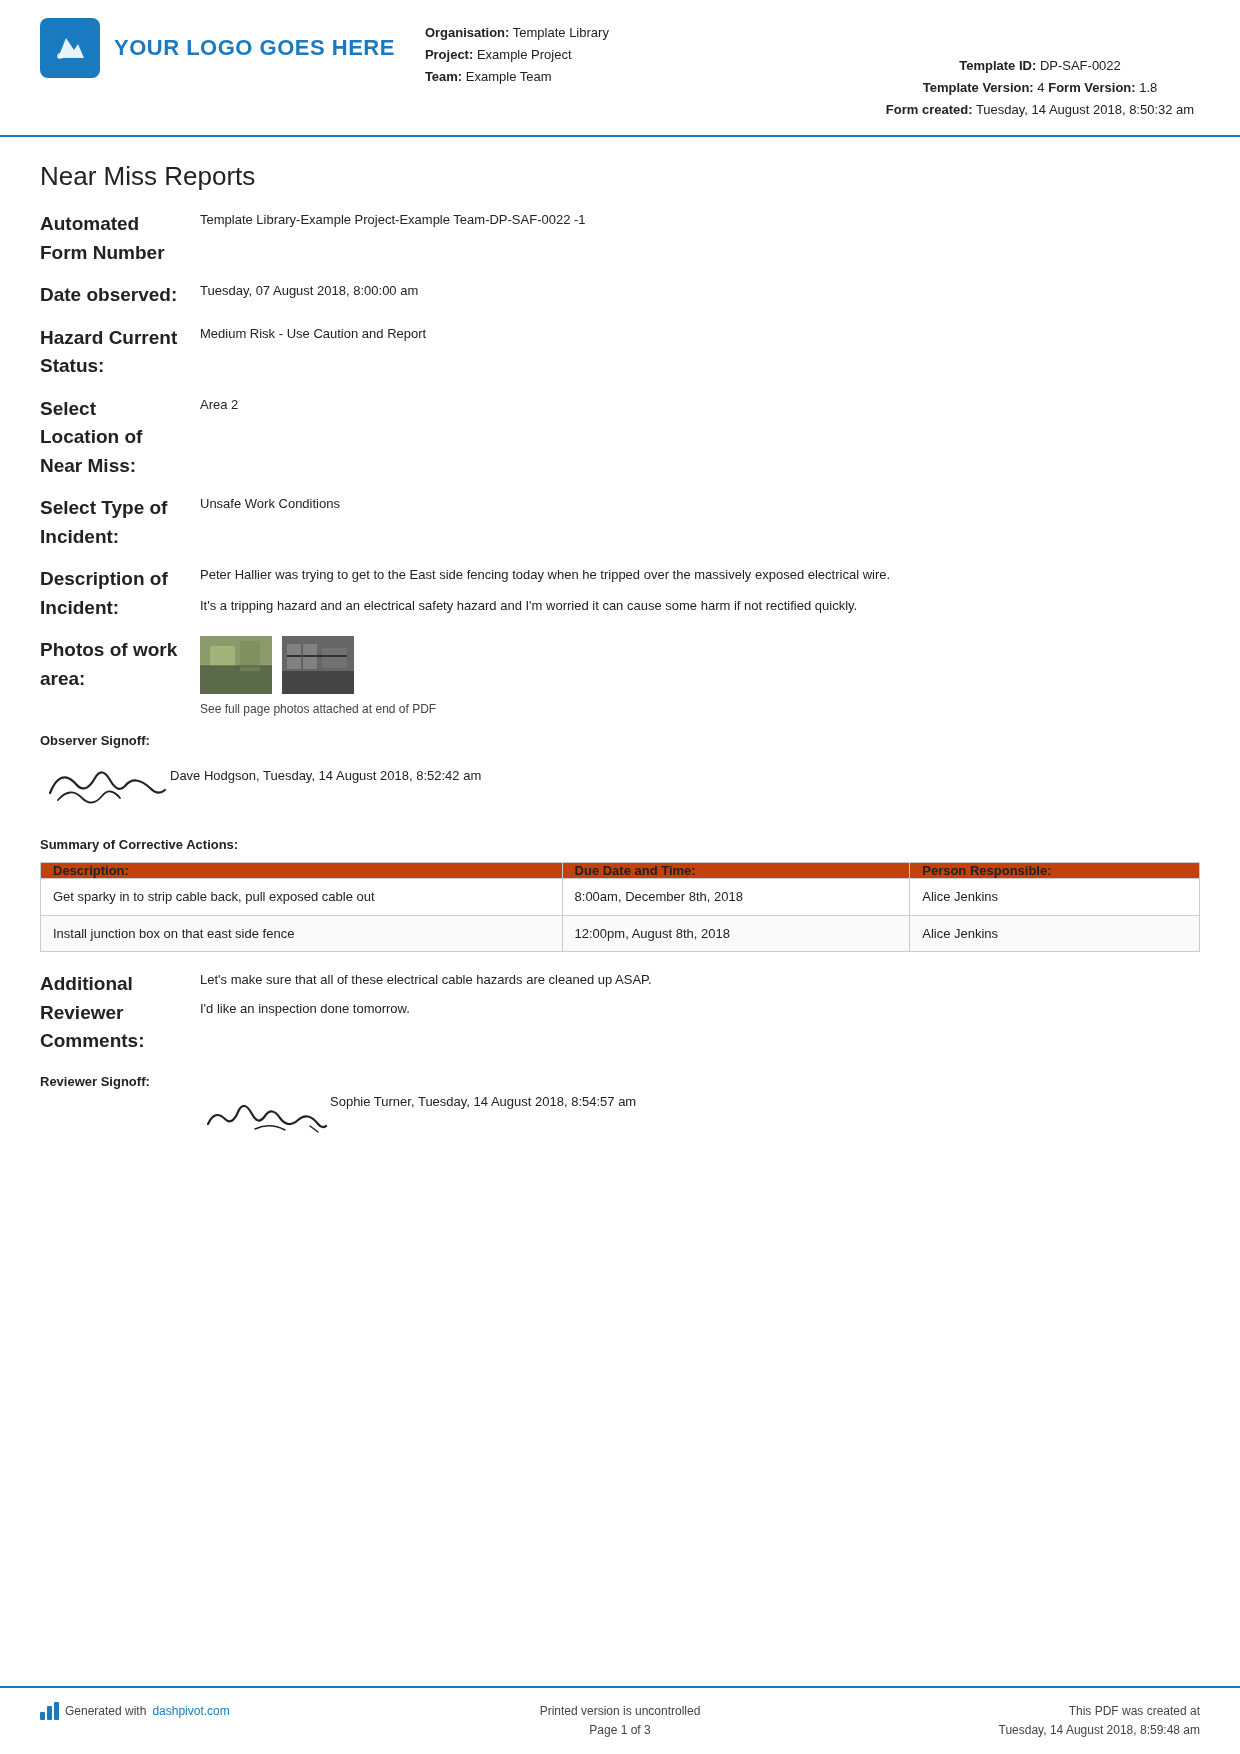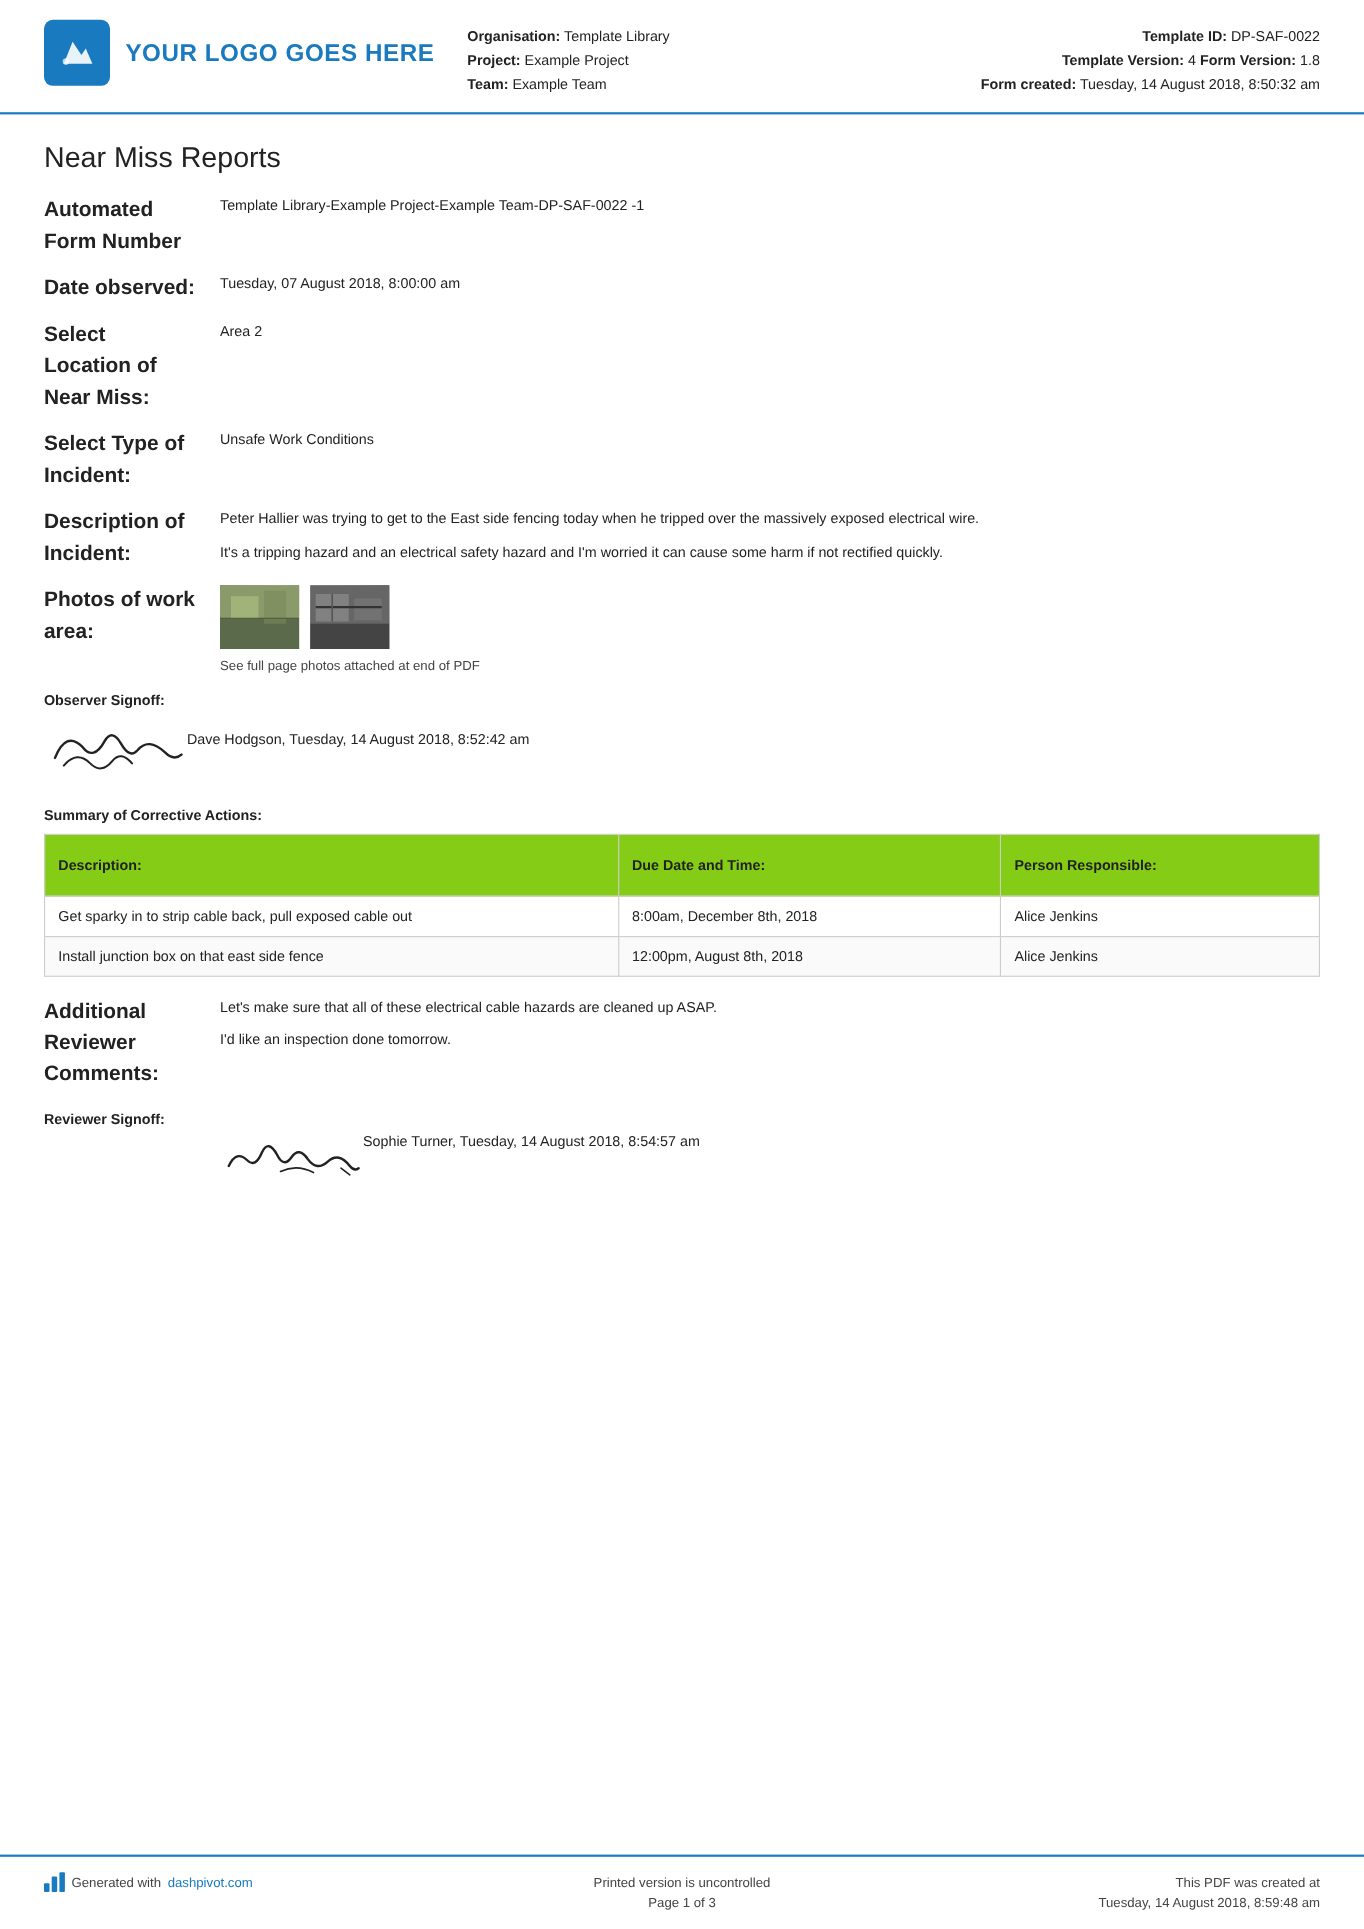--- a/index.html
+++ b/index.html
@@ -61,21 +61,22 @@
       padding-top: 4px;
       font-size: 13px;
       line-height: 1.7;
     }
     .header-meta-center span.label { font-weight: bold; }
     .header-meta-right {
       min-width: 320px;
       padding-top: 4px;
       font-size: 13px;
       line-height: 1.7;
-      text-align: right;
+      text-align: center;
+      margin-top: 33px;
     }
     .header-meta-right .bold { font-weight: bold; }
 
     
     .main-content {
       padding: 24px 40px 30px 40px;
       flex: 1;
     }
 
     .doc-title {
@@ -166,23 +167,23 @@
       font-weight: bold;
       font-size: 13px;
       margin-bottom: 10px;
     }
     .summary-table {
       width: 100%;
       border-collapse: collapse;
       font-size: 13px;
     }
     .summary-table th {
-      background: #84cc16;
+      background: #c2410c;
       border: 1px solid #ccc;
-      padding: 20px 12px;
+      padding: 0 12px;
       font-weight: bold;
       text-align: left;
     }
     .summary-table td {
       border: 1px solid #ccc;
       padding: 8px 12px;
       vertical-align: top;
       line-height: 1.5;
     }
     .summary-table tr:nth-child(even) td {
@@ -258,20 +259,24 @@
     <div class="form-row">
       <div class="form-label">Automated Form Number</div>
       <div class="form-value">Template Library-Example Project-Example Team-DP-SAF-0022  -1</div>
     </div>
 
     <div class="form-row">
       <div class="form-label">Date observed:</div>
       <div class="form-value">Tuesday, 07 August 2018, 8:00:00 am</div>
     </div>
 
+    <div class="form-row">
+      <div class="form-label">Hazard Current Status:</div>
+      <div class="form-value">Medium Risk - Use Caution and Report</div>
+    </div>
 
     <div class="form-row">
       <div class="form-label">Select Location of Near Miss:</div>
       <div class="form-value">Area 2</div>
     </div>
 
     <div class="form-row">
       <div class="form-label">Select Type of Incident:</div>
       <div class="form-value">Unsafe Work Conditions</div>
     </div>

